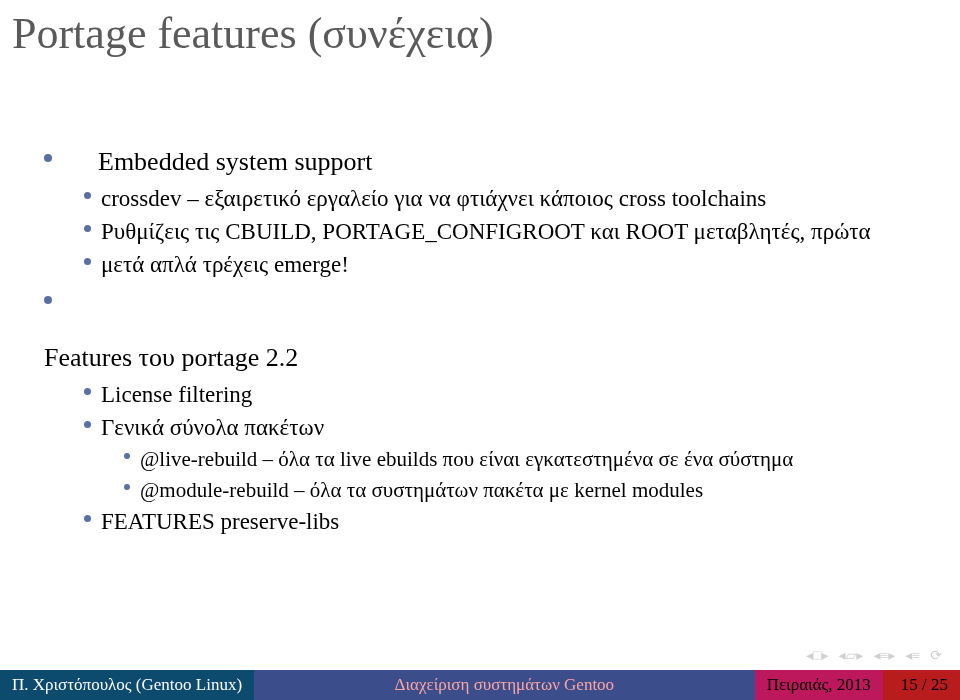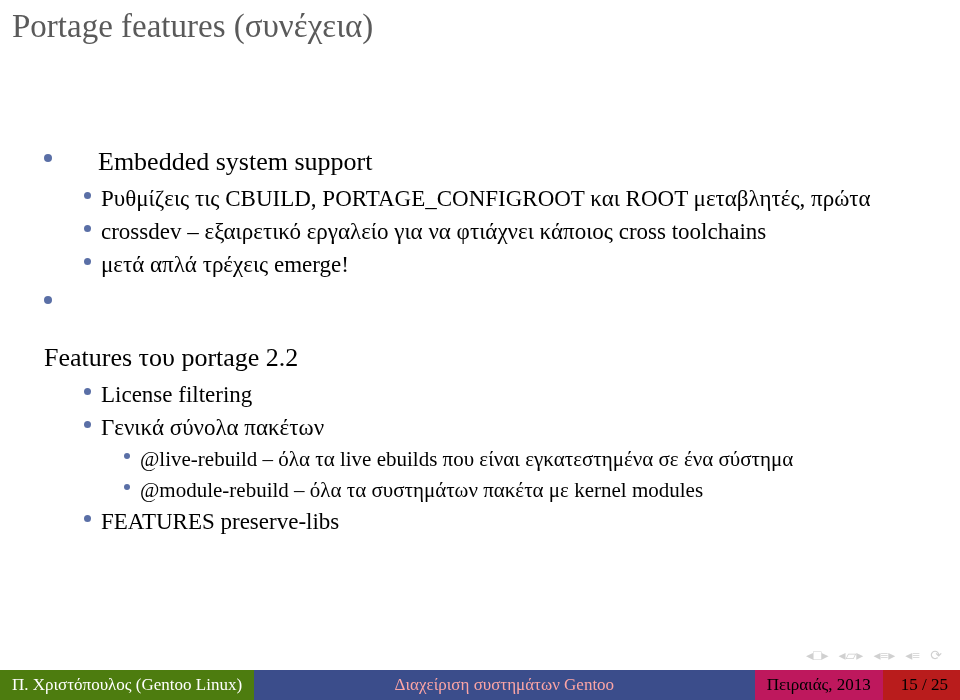--- a/index.html
+++ b/index.html
@@ -10,21 +10,21 @@
     font-family: "Times New Roman", serif;
     background: #ffffff;
     color: #000000;
     overflow: hidden;
     position: relative;
   }
   .slide-title {
     position: absolute;
     top: 8px;
     left: 12px;
-    font-size: 33px;
+    font-size: 44px;
     color: #5a5a5a;
     font-weight: normal;
   }
   .content {
     position: absolute;
     top: 140px;
     left: 44px;
     right: 30px;
     font-size: 26px;
     color: #000;
@@ -59,21 +59,21 @@
     display: flex;
     font-size: 17px;
   }
   .footer .seg {
     display: flex;
     align-items: center;
     padding: 0 12px;
     height: 100%;
     white-space: nowrap;
   }
-  .footer .author { background: #4d7c0f; color: #fff; flex: 0 0 auto; }
+  .footer .author { background: #0c4a6e; color: #fff; flex: 0 0 auto; }
   .footer .mid    { background: #3b4d8b; color: #fca5a5; flex: 1 1 auto; justify-content: center; font-family: Liberation Serif, serif; }
   .footer .date   { background: #be185d; color: #000; flex: 0 0 auto; }
   .footer .page   { background: #b91c1c; color: #000; flex: 0 0 auto; padding-left: 18px; text-align: right; }
 
   .nav-icons {
     position: absolute;
     right: 18px;
     bottom: 36px;
     display: flex;
     gap: 10px;
@@ -90,25 +90,25 @@
 
 <div class="content">
 
   <div class="lvl1">
     <div class="bullet b1"></div>
     <div class="item-text">Embedded system support</div>
   </div>
 
   <div class="lvl2">
     <div class="bullet b2"></div>
-    <div class="item-text">Ρυθμίζεις τις CBUILD, PORTAGE_CONFIGROOT και ROOT μεταβλητές, πρώτα</div>
+    <div class="item-text">crossdev – εξαιρετικό εργαλείο για να φτιάχνει κάποιος cross toolchains</div>
   </div>
   <div class="lvl2">
     <div class="bullet b2"></div>
-    <div class="item-text">crossdev – εξαιρετικό εργαλείο για να φτιάχνει κάποιος cross toolchains</div>
+    <div class="item-text">Ρυθμίζεις τις CBUILD, PORTAGE_CONFIGROOT και ROOT μεταβλητές, πρώτα</div>
   </div>
   <div class="lvl2">
     <div class="bullet b2"></div>
     <div class="item-text">μετά απλά τρέχεις emerge!</div>
   </div>
 
   <div class="lvl1" style="margin-top:6px;flex-direction:column;">
     <div class="bullet b1"></div>
     <div class="item-text">Features του portage 2.2</div>
   </div>

